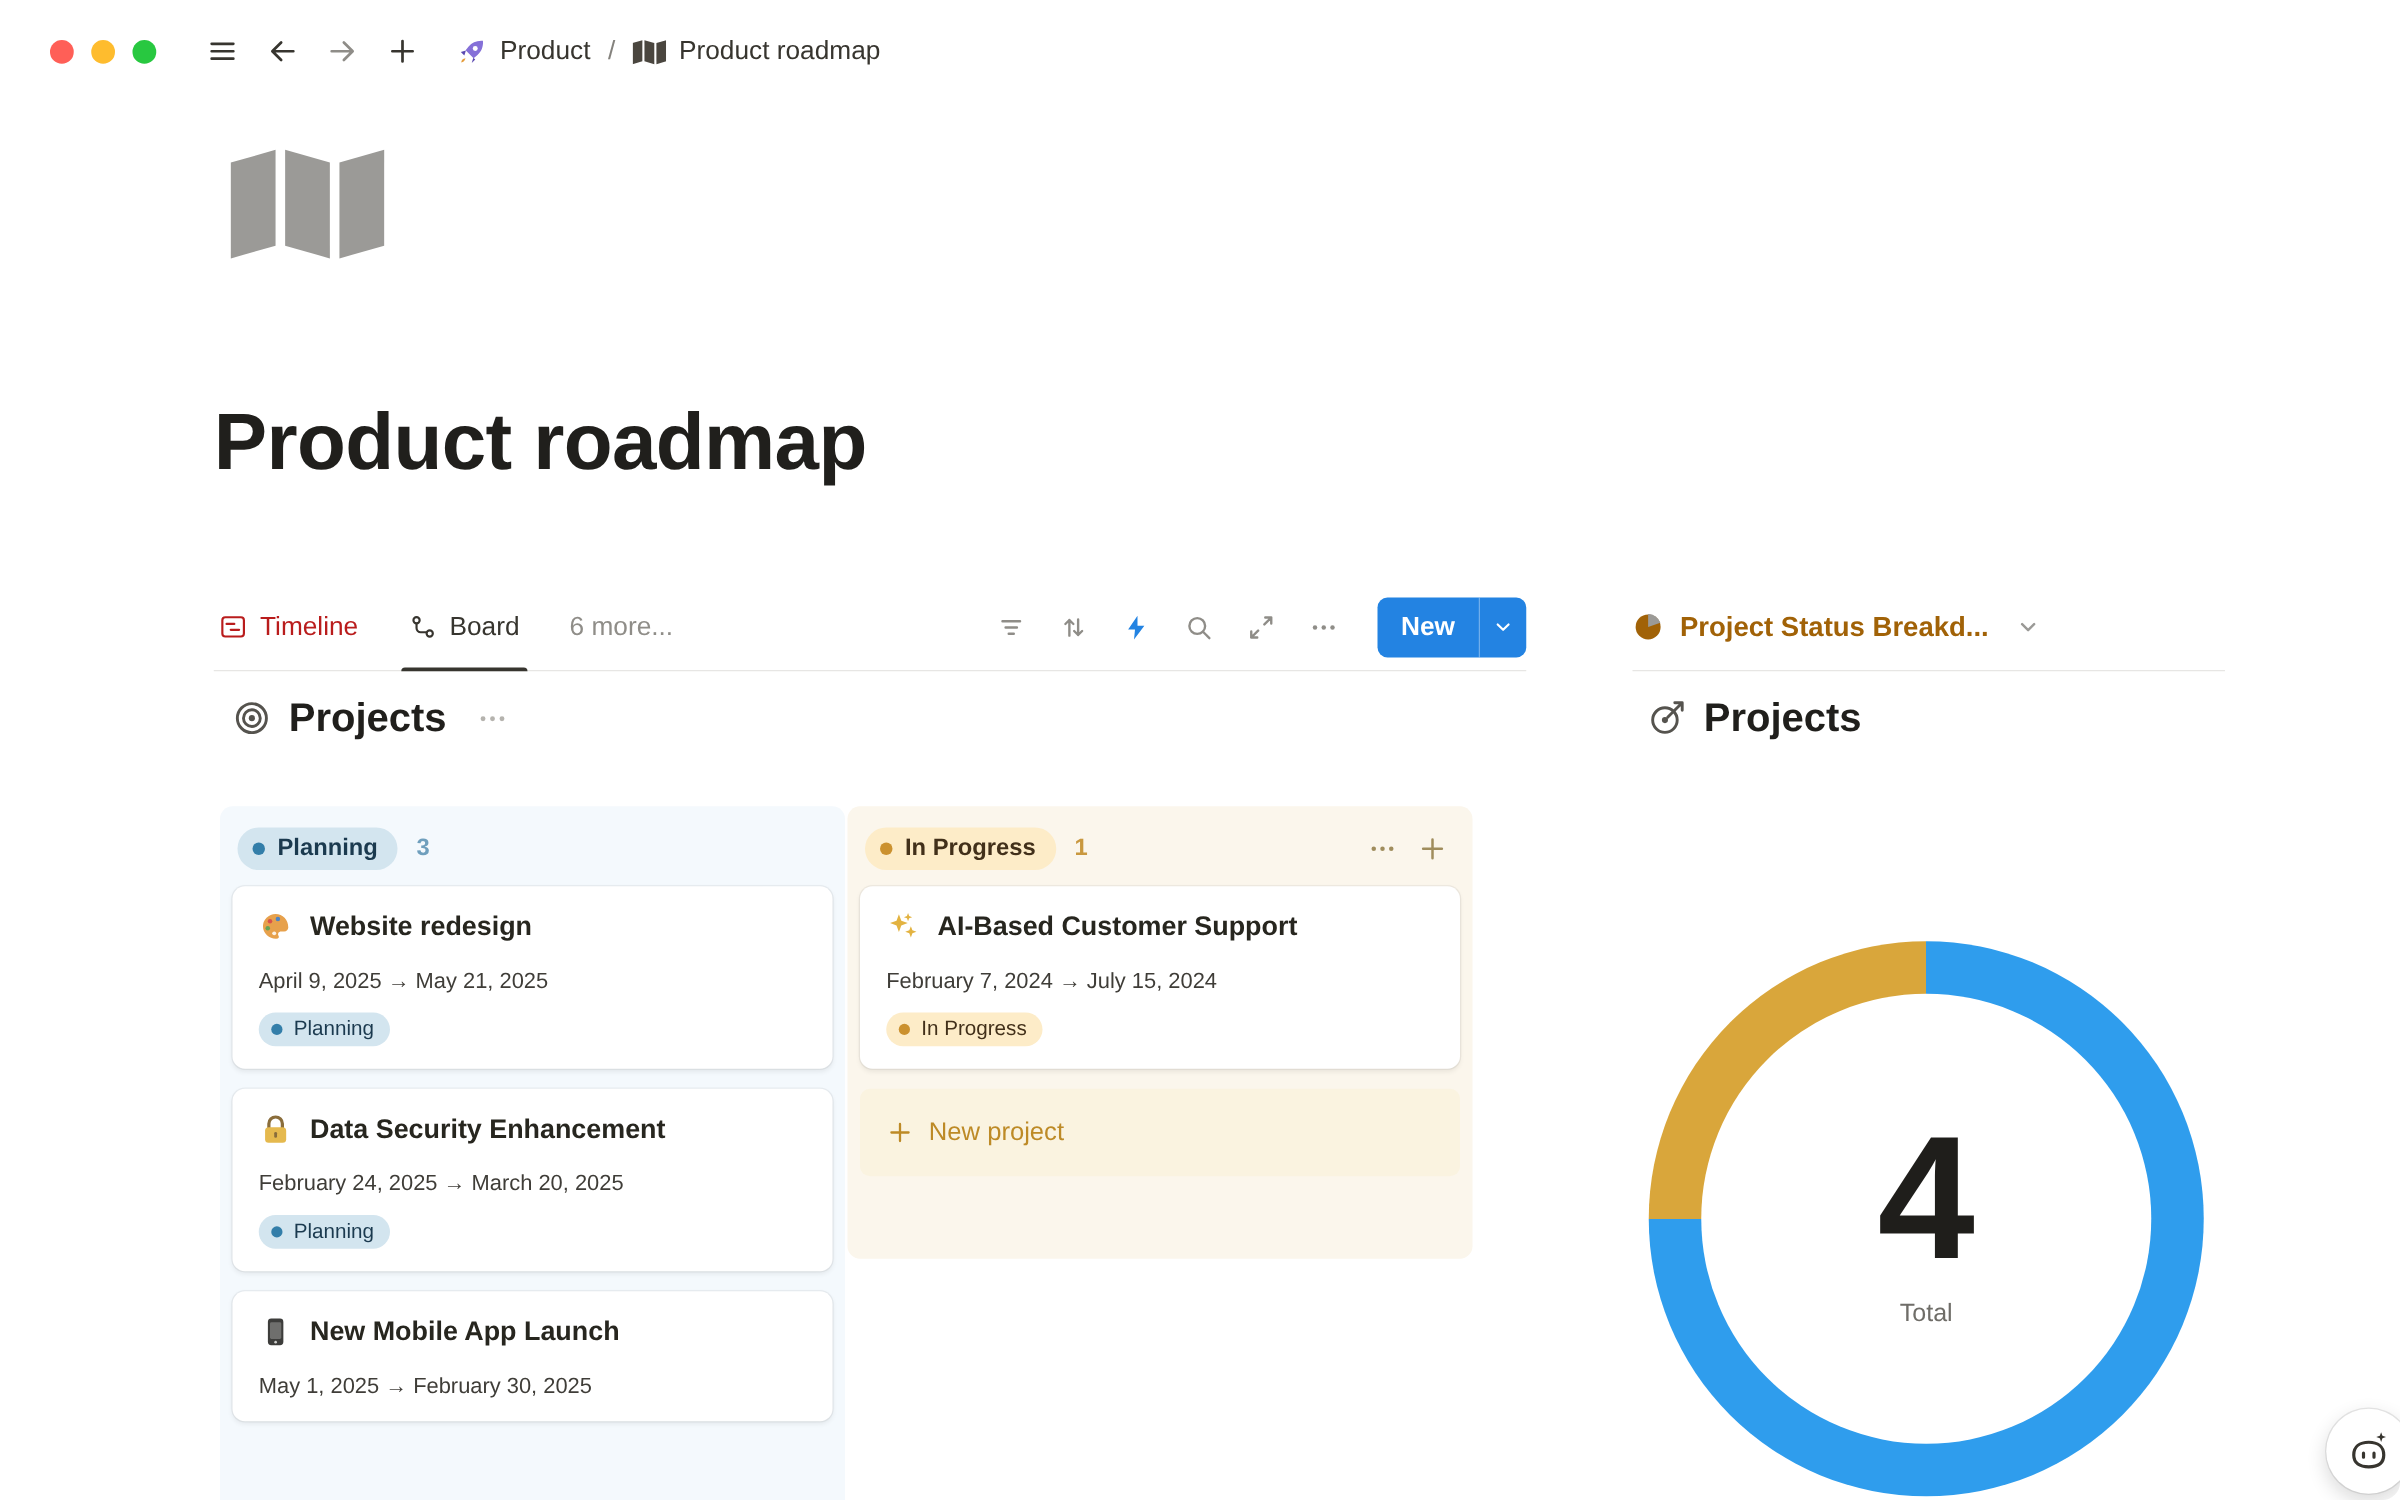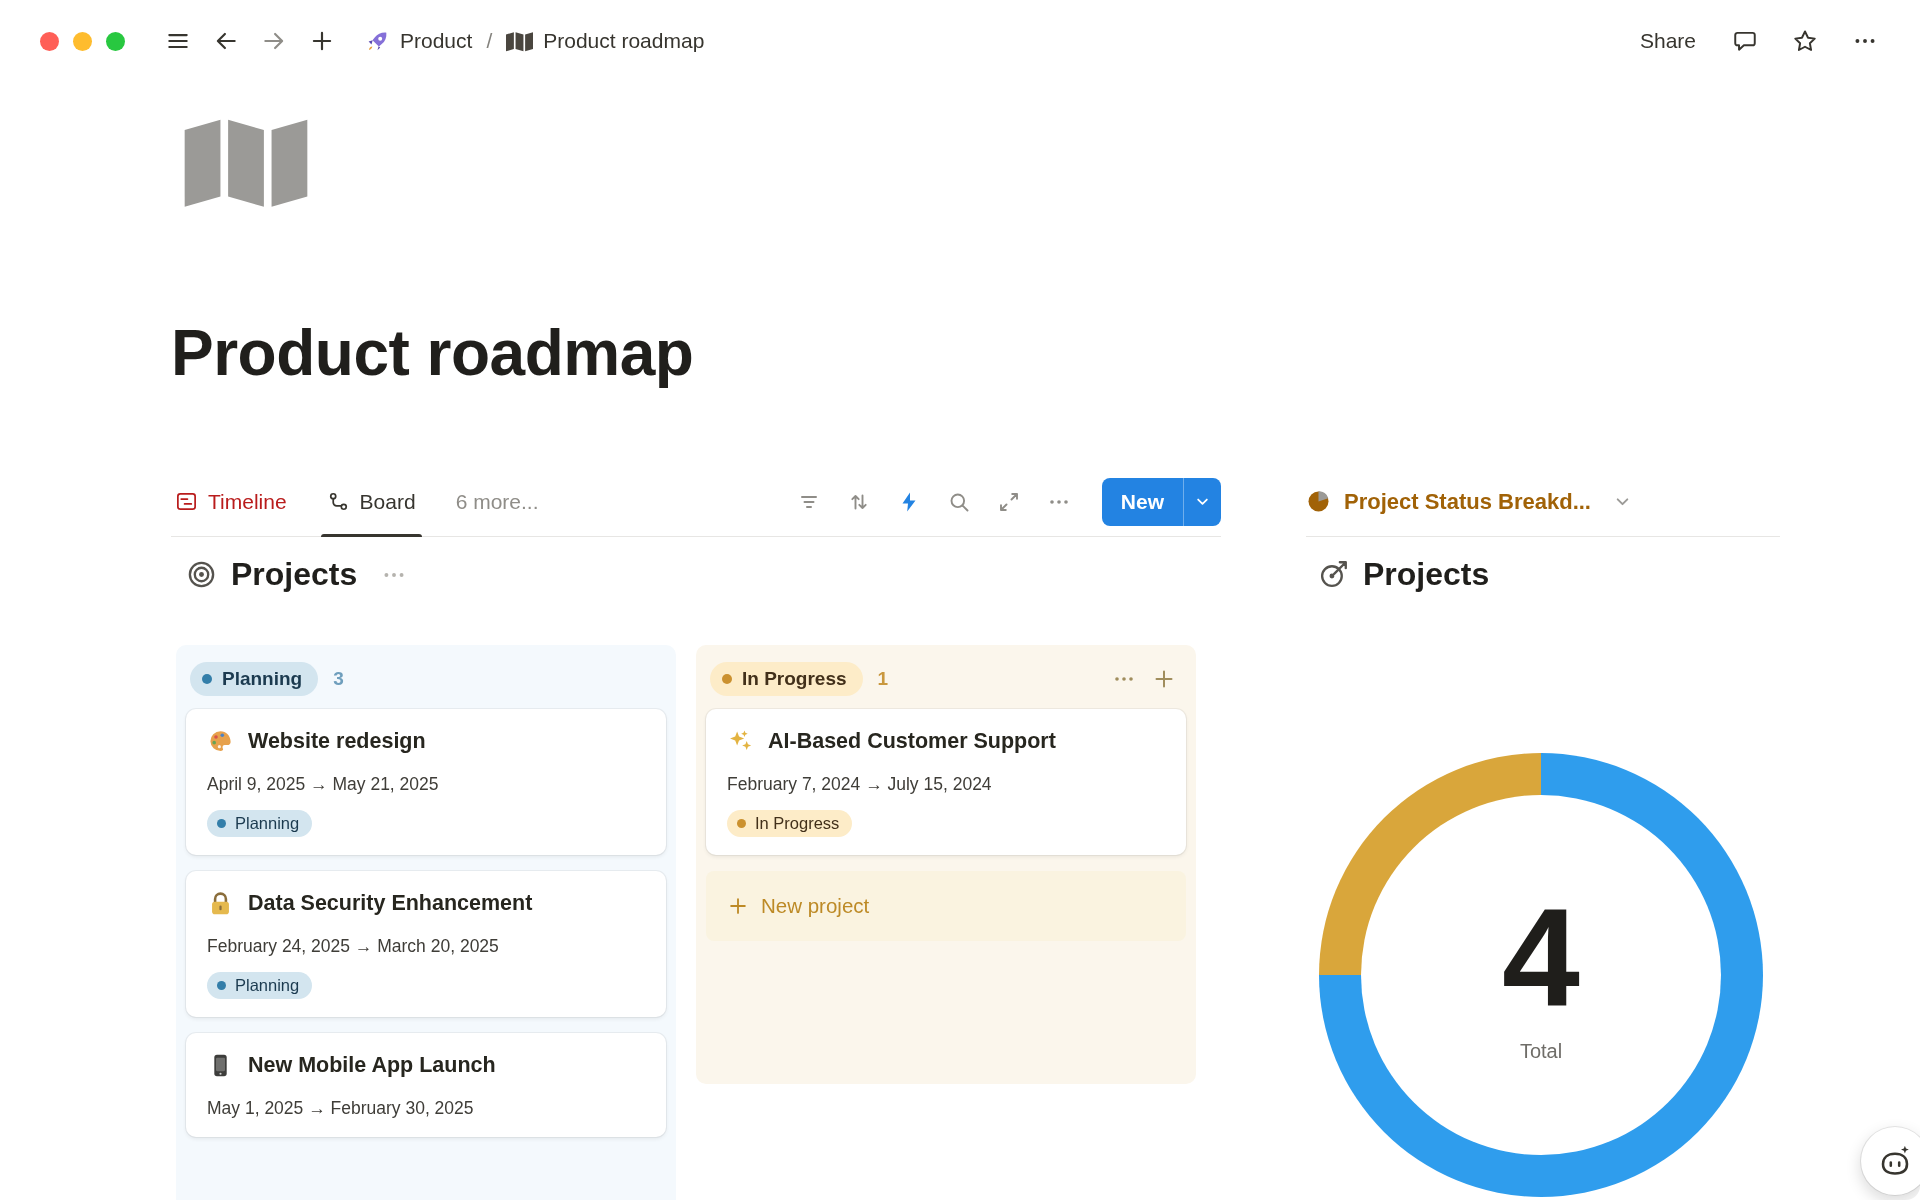--- a/index.html
+++ b/index.html
@@ -5,21 +5,21 @@
   * { box-sizing: border-box; }
   html,body { margin:0; padding:0; background:#fff; }
   button { background:none; border:none; padding:0; font:inherit; color:inherit; cursor:pointer; }
   .window {
     position:relative; width:1920px; height:1200px; overflow:hidden; background:#fff;
     border-radius:14px; font-family:"Liberation Sans", sans-serif; color:#37352f;
   }
   svg { display:block; }
 
   
-  .topbar { position:absolute; top:0; left:0; right:4px; height:82px; display:flex; align-items:center; padding:0 30px 0 40px; gap:6px; }
+  .topbar { position:absolute; top:0; left:0; right:16px; height:82px; display:flex; align-items:center; padding:0 30px 0 40px; gap:6px; }
   .traffic { display:flex; gap:14px; margin-right:26px; }
   .tl { width:19px; height:19px; border-radius:50%; display:inline-block; }
   .tl.red { background:#ff5f57; } .tl.yellow { background:#febc2e; } .tl.green { background:#28c840; }
   .icon-btn { width:42px; height:42px; display:flex; align-items:center; justify-content:center; border-radius:6px; color:#37352f; }
   .icon-btn svg { width:26px; height:26px; }
   .icon-btn.dim { color:#8f8d88; }
   .breadcrumb { display:flex; align-items:center; gap:8px; font-size:21px; margin-left:10px; }
   .crumb { display:flex; align-items:center; gap:10px; padding:4px 6px; border-radius:6px; font-size:21px; }
   .crumb svg { width:25px; height:25px; }
   .crumb .map-sm { width:27px; height:21px; color:#4a463f; }
@@ -59,21 +59,21 @@
   .section-head.left { left:186px; top:556px; }
   .section-head.right { left:1318px; top:556px; }
   .s-icon { width:31px; height:31px; color:#55534e; }
   .section-title { font-size:32px; font-weight:700; margin:0; color:#201f1c; }
   .section-more { width:34px; height:34px; display:flex; align-items:center; justify-content:center; color:#b5b3ae; margin-left:6px; }
   .section-more svg { width:26px; height:26px; }
 
   
   .col { position:absolute; top:645px; width:500px; border-radius:10px; padding:10px; }
   .col-planning { left:176px; height:600px; background:#f4f9fd; }
-  .col-inprogress { left:696px; height:439px; background:#fbf6ec; }
+  .col-inprogress { left:678px; height:362px; background:#fbf6ec; }
   .col-head { display:flex; align-items:center; height:48px; padding:0 4px; margin-bottom:6px; }
   .status-pill { display:inline-flex; align-items:center; gap:10px; border-radius:999px; padding:6px 16px 6px 12px; font-size:19px; font-weight:600; }
   .pill-blue { background:#d3e5ef; color:#1b3a4f; }
   .pill-yellow { background:#fdecc8; color:#42301a; }
   .dot { width:10px; height:10px; border-radius:50%; flex:none; }
   .dot-blue { background:#337ea9; } .dot-yellow { background:#cb912f; }
   .dot-sm { width:9px; height:9px; }
   .col-count { margin-left:15px; font-size:19px; font-weight:600; }
   .count-blue { color:#6f9fbd; } .count-yellow { color:#c9983f; }
   .col-tools { margin-left:auto; display:flex; gap:4px; color:#a08d5d; }
@@ -257,38 +257,20 @@
       </button>
       <span class="sep">/</span>
       <button class="crumb">
         <svg class="map-sm">
             <use href="#icon-map"></use>
           </svg>
         <span>Product roadmap</span>
       </button>
     </nav>
 
-    <div class="topbar-right">
-      <button class="share">Share</button>
-      <button class="icon-btn">
-          <svg>
-            <use href="#icon-comment"></use>
-          </svg>
-        </button>
-      <button class="icon-btn">
-          <svg>
-            <use href="#icon-star"></use>
-          </svg>
-        </button>
-      <button class="icon-btn">
-          <svg>
-            <use href="#icon-dots"></use>
-          </svg>
-        </button>
-    </div>
   </header>
 
   <button class="page-icon">
     <svg>
         <use href="#icon-map"></use>
       </svg>
   </button>
   <h1 class="page-title">Product roadmap</h1>
 
   <div class="tabs-row">

